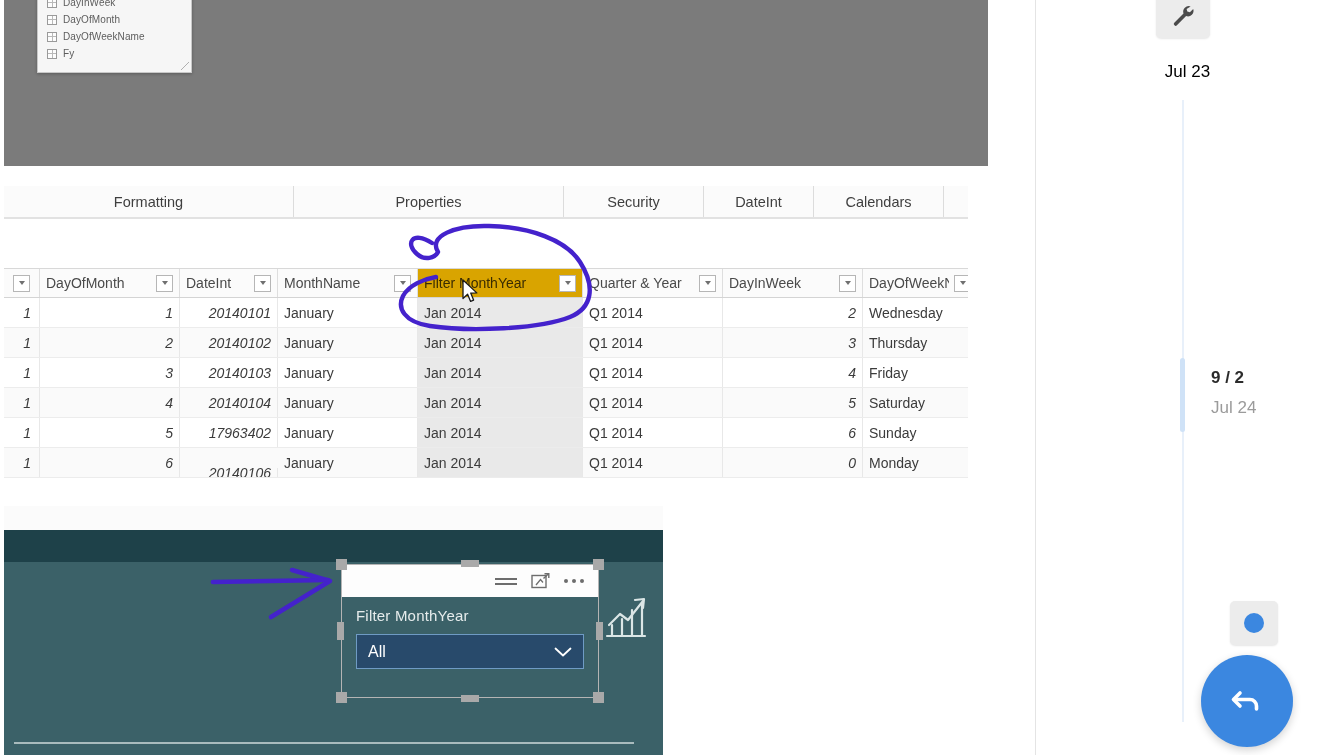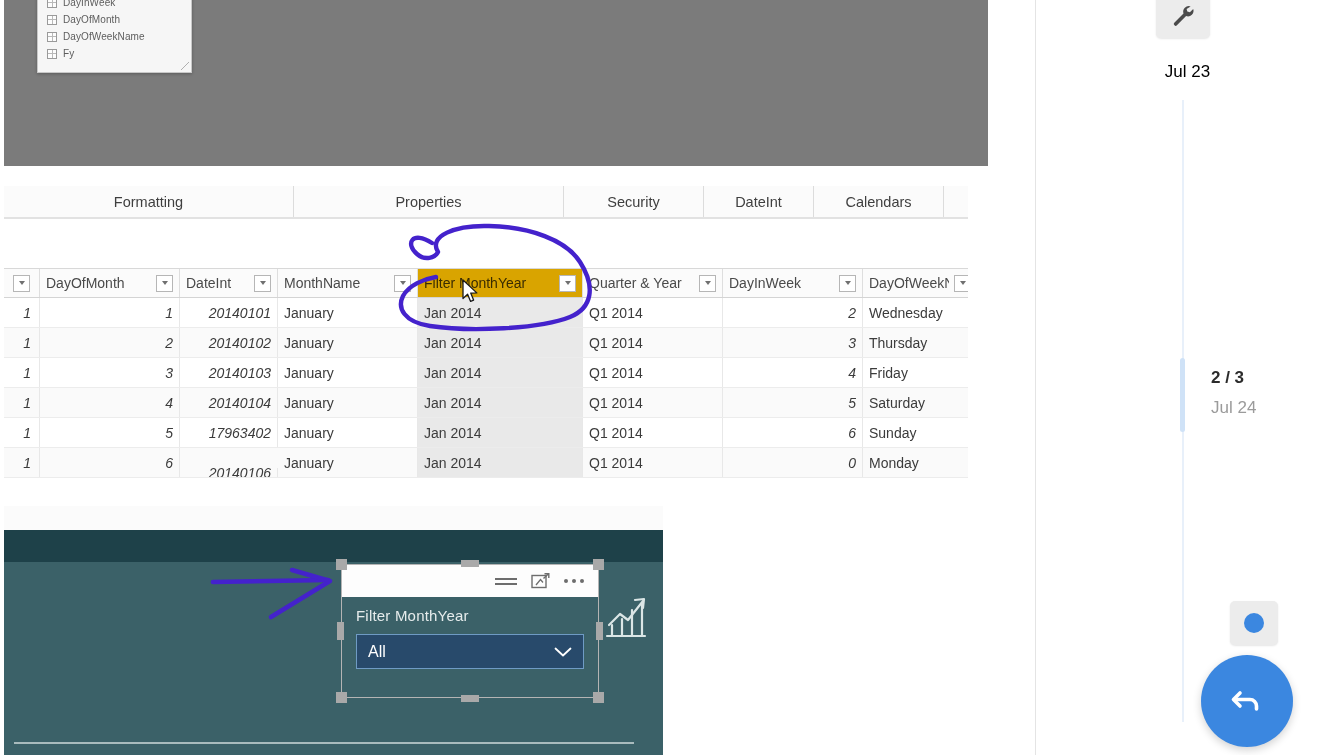--- a/index.html
+++ b/index.html
@@ -451,21 +451,21 @@
       <svg width="26" height="26" viewBox="0 0 26 26">
         <path d="M20.6 4.4a5.6 5.6 0 0 0-7.1 7.1L4.3 20.7a1.7 1.7 0 0 0 0 2.4l.2.2a1.7 1.7 0 0 0 2.4 0l9.2-9.2a5.6 5.6 0 0 0 7.1-7.1l-3.3 3.3-2.6-.7-.7-2.6z" fill="#4a4a4a"></path>
       </svg>
     </div>
 
     <div class="date-top">Jul 23</div>
 
     <div class="timeline"></div>
     <div class="timeline-active"></div>
 
-    <div class="step-count">2 / 3</div>
+    <div class="step-count">9 / 2</div>
     <div class="step-date">Jul 24</div>
 
     <div class="dot-btn">
       <i></i>
     </div>
   </div>
 
   <div class="fab">
     <svg width="42" height="42" viewBox="0 0 42 42">
       <path d="M14 13 L7.5 19.5 L14 26" fill="none" stroke="#ffffff" stroke-width="3.6" stroke-linecap="round" stroke-linejoin="round"></path>

